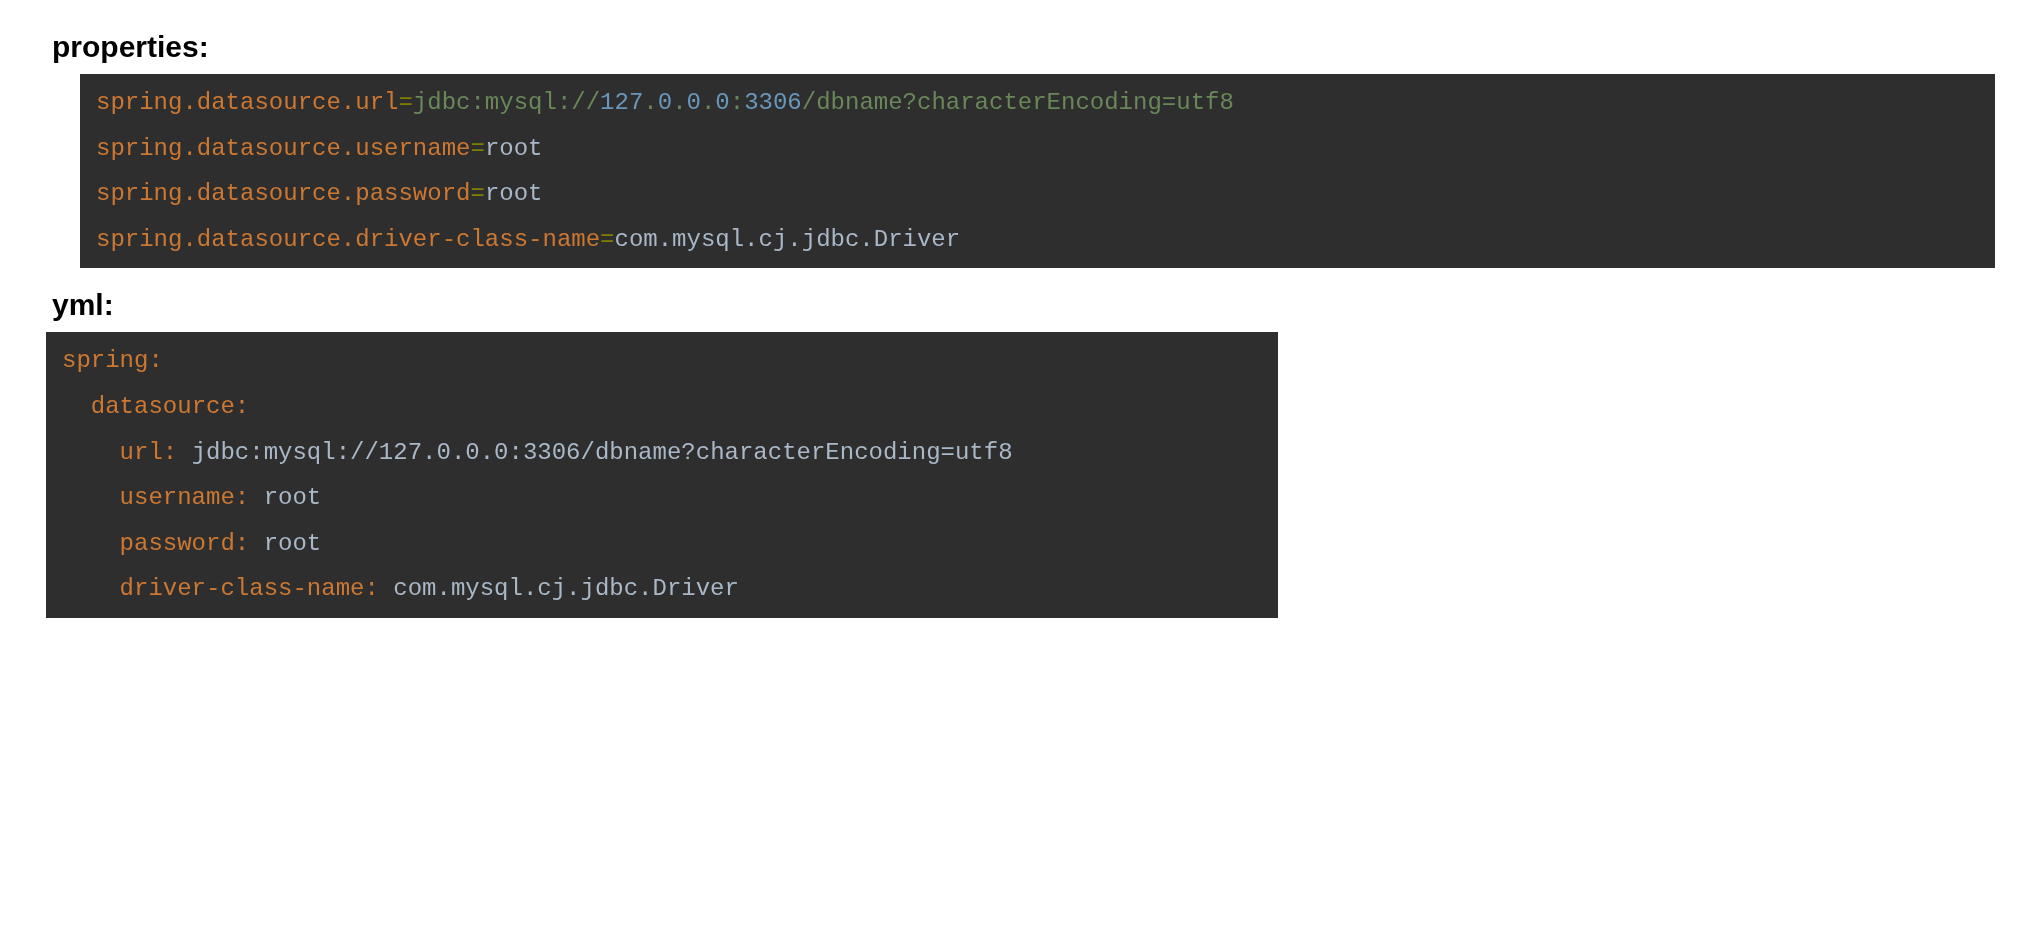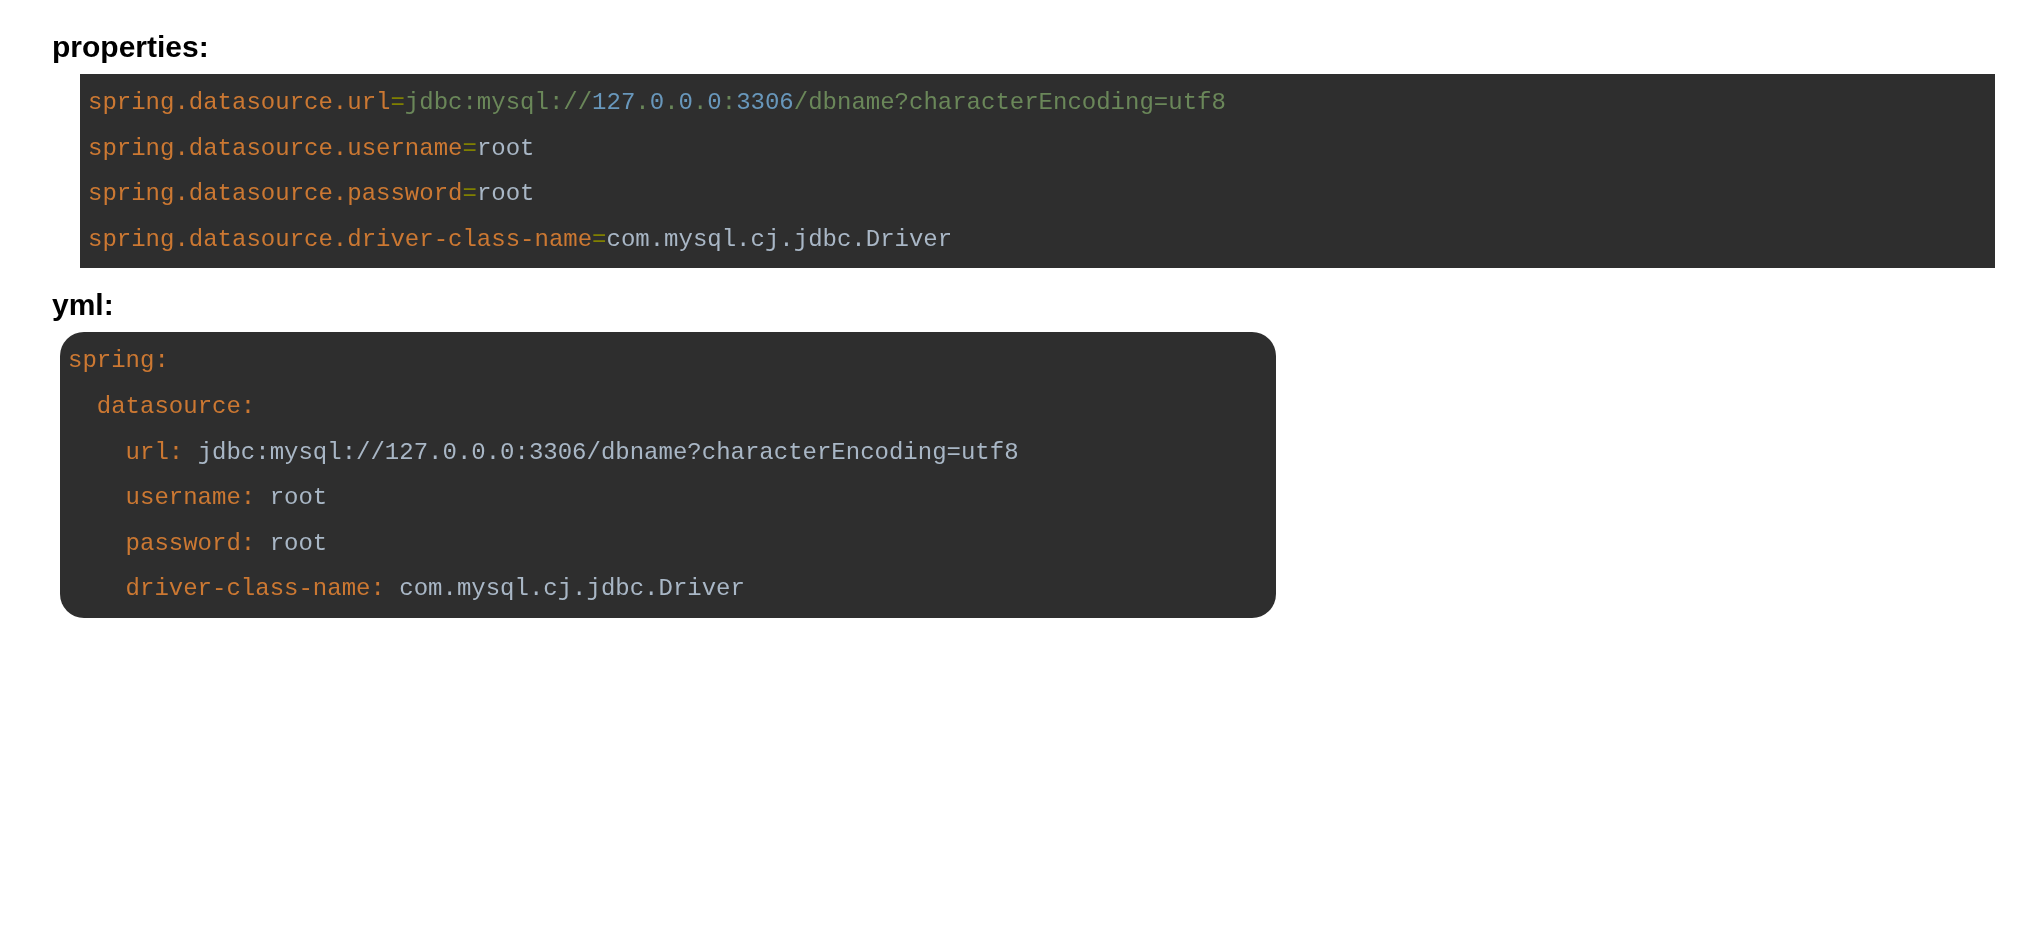--- a/index.html
+++ b/index.html
@@ -9,33 +9,32 @@
     background: #ffffff;
   }
   .section-heading {
     font-size: 30px;
     font-weight: 700;
     color: #000000;
     margin: 10px 0 10px 12px;
   }
   .code-block {
     background: #2e2e2e;
-    padding: 6px 8px;
+    padding: 6px 16px;
     margin: 0 0 20px 40px;
     font-family: "Consolas", "Menlo", "Courier New", monospace;
     font-size: 24px;
     line-height: 1.9;
     color: #d4d4d4;
     white-space: pre;
     overflow-x: auto;
   }
   .code-block-yml {
-    margin-left: 20px;
+    margin-left: 6px;
     max-width: 1200px;
-    border-radius: 24px;
   }
   .k-orange { color: #cc7832; }
   .k-olive { color: #808000; }
   .k-green { color: #6a8759; }
   .k-gray  { color: #a9b7c6; }
   .k-num   { color: #6897bb; }
 </style>
 </head>
 <body>
 

